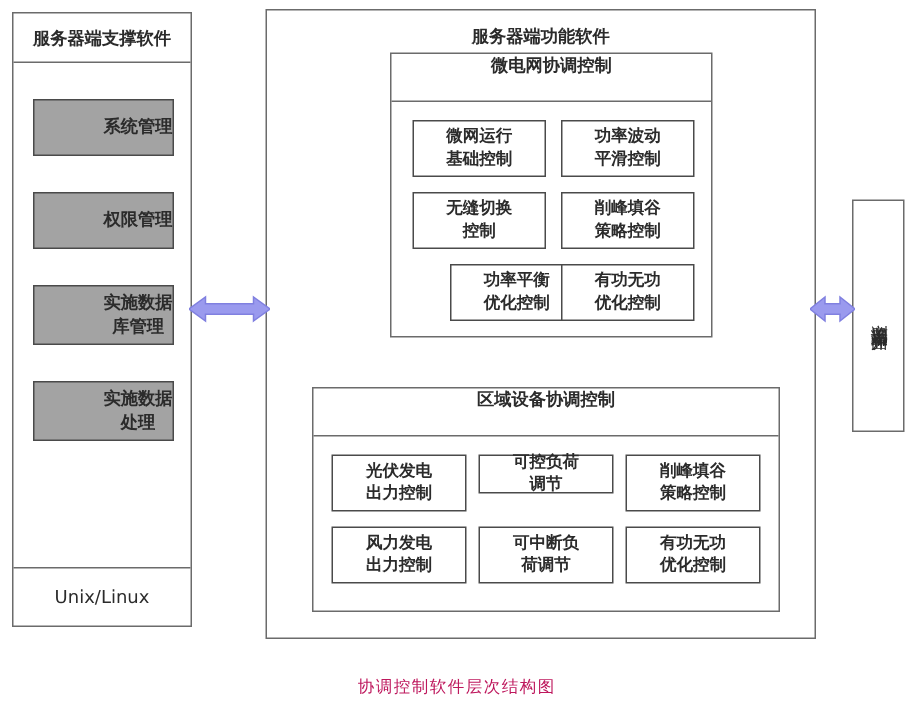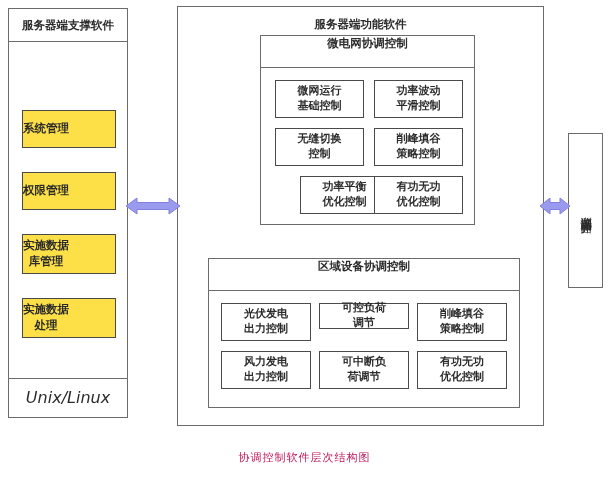--- a/index.html
+++ b/index.html
@@ -56,37 +56,36 @@
     left: 0;
     bottom: 0;
     width: 100%;
     height: 39px;
     box-sizing: border-box;
     border-top: 1.5px solid #6b6b6b;
     display: flex;
     align-items: center;
     justify-content: center;
   }
-  #left-panel-footer .panel-title { font-weight: normal; font-size: 16px; font-style: italic; }
+  #left-panel-footer .panel-title { font-weight: normal; font-size: 12px; }
 
   .lp-item {
     position: absolute;
     left: 13px;
     width: 94px;
     box-sizing: border-box;
     border: 1.5px solid #4a4a4a;
-    background: #fde047;
-    display: flex;
-    align-items: center;
-    justify-content: flex-start;
+    background: #a3a3a3;
+    display: flex;
+    align-items: center;
+    justify-content: flex-end;
     text-align: center;
     font-size: 11.5px;
     font-weight: bold;
     line-height: 1.35;
-    margin-top: 44px;
   }
 
   
   #center-panel {
     left: 177px;
     top: 6px;
     width: 367px;
     height: 420px;
   }
   #center-title {

